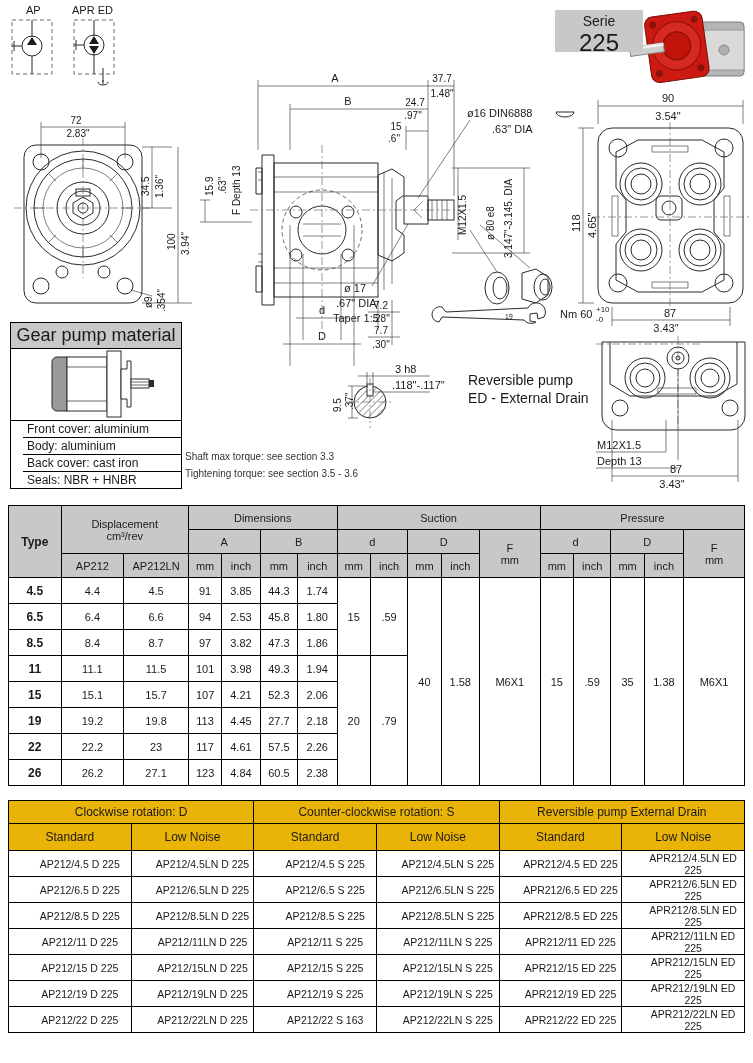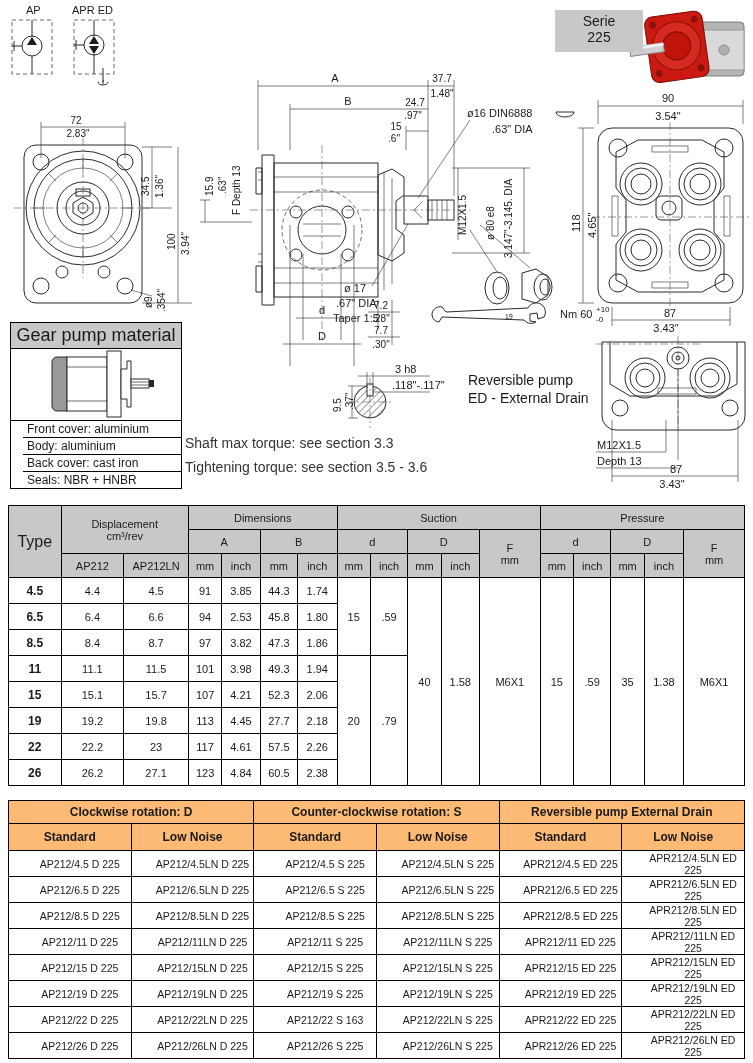--- a/index.html
+++ b/index.html
@@ -13,43 +13,43 @@
   .dim-b { font-size:11px; }
   .big-label { font-size:14px; }
   .ln { stroke:#2a2a2a; stroke-width:1; fill:none; }
   .lnT { stroke:#2a2a2a; stroke-width:0.6; fill:none; }
   .cl { stroke:#555; stroke-width:0.6; fill:none; stroke-dasharray:8 3 2 3; }
   .dash { stroke:#2a2a2a; stroke-width:0.7; fill:none; stroke-dasharray:4 3; }
 
   .serie-badge { position:absolute; left:555px; top:10px; width:88px; height:42px;
     background:#c8c8c8; text-align:center; line-height:1.15; padding-top:3px; }
   .serie-badge .l1 { font-size:14px; }
-  .serie-badge .l2 { font-size:14px;text-align:center; }
+  .serie-badge .l2 { font-size:24px;text-align:center; }
 
   .material-box { position:absolute; left:10px; top:322px; width:172px; border:1px solid #000; font-size:12px; background:#fff; }
   .material-box .mb-title { background:#c8c8c8; border-bottom:1px solid #000; text-align:center; padding:2px 0; font-size:18px; }
   .material-box .mb-img { height:72px; border-bottom:1px solid #000; position:relative; }
   .material-box .mb-row { border-bottom:1px solid #000; padding:1px 4px;margin-left:12px; }
   .material-box .mb-row:last-child { border-bottom:none; }
 
-  .notes { position:absolute; left:185px; top:432px; font-size:14px; color:#333; line-height:1.7; }
+  .notes { position:absolute; left:185px; top:448px; font-size:10px; color:#333; line-height:1.7; }
 
   
   table { border-collapse:collapse; table-layout:fixed; }
   .dim-table { position:absolute; left:8px; top:505px; width:737px; font-size:11px; text-align:center; }
   .dim-table th, .dim-table td { border:1px solid #000; padding:0; }
   .dim-table thead th { background:#c8c8c8; font-weight:normal; }
   .dim-table thead tr th { height:24px; }
   .dim-table tbody td { height:26px; background:#fff; }
-  .dim-table .type-h { font-weight:normal; font-size:16px; }
+  .dim-table .type-h { font-weight:bold; font-size:12px; }
   .dim-table td.type-col { font-weight:bold; font-size:12px; }
 
   .part-table { position:absolute; left:8px; top:800px; width:737px; font-size:11px; text-align:center; }
   .part-table th, .part-table td { border:1px solid #000; padding:0; }
-  .part-table thead th { background:#fdba74; font-weight:bold; }
+  .part-table thead th { background:#eab308; font-weight:normal; }
   .part-table thead tr.g th { height:23px; font-size:12px; }
   .part-table thead tr.s th { height:27px; font-size:12px; }
   .part-table tbody td { height:26px; background:#fff; font-size:10.5px;padding-left:20px; }
 </style>
 </head>
 <body>
 
 <div class="page">
 
 <svg id="drawing" width="753" height="500" viewBox="0 0 753 500">
@@ -635,24 +635,16 @@
           <td>APR212/19LN ED 225</td>
         </tr>
         <tr>
           <td>AP212/22 D 225</td>
           <td>AP212/22LN D 225</td>
           <td>AP212/22 S 163</td>
           <td>AP212/22LN S 225</td>
           <td>APR212/22 ED 225</td>
           <td>APR212/22LN ED 225</td>
         </tr>
-        <tr>
-          <td>AP212/26 D 225</td>
-          <td>AP212/26LN D 225</td>
-          <td>AP212/26 S 225</td>
-          <td>AP212/26LN S 225</td>
-          <td>APR212/26 ED 225</td>
-          <td>APR212/26LN ED 225</td>
-        </tr>
       </tbody>
 </table>
 
 </div>
 
 </body></html>

